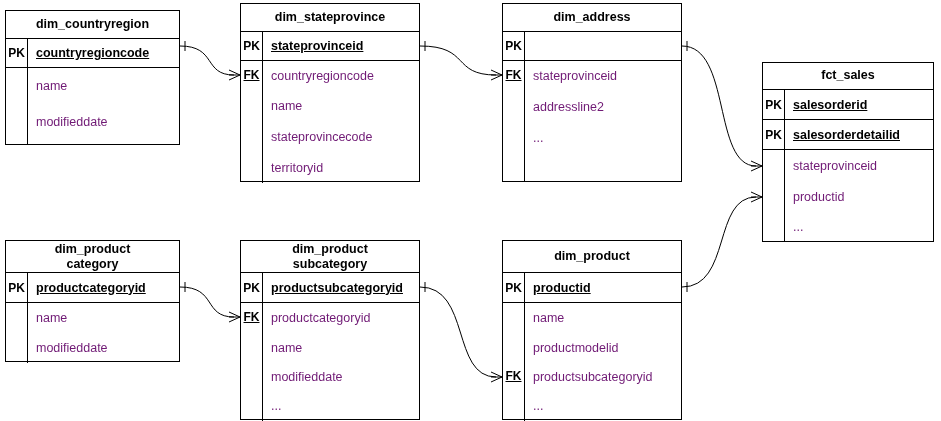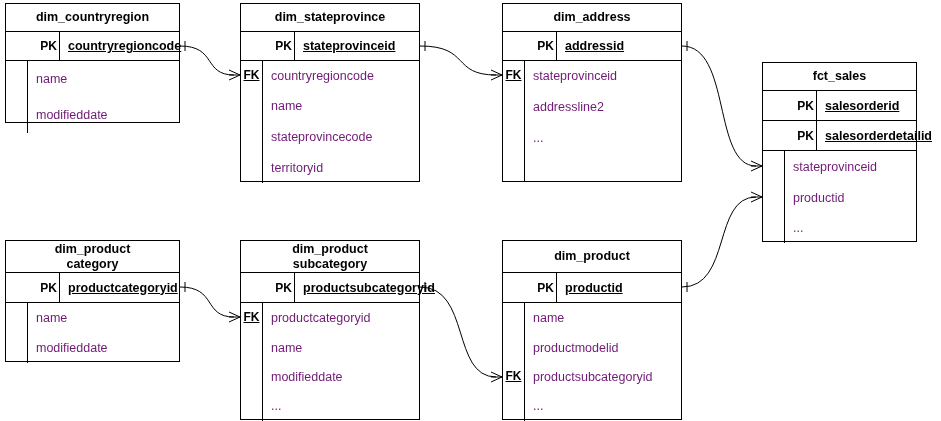--- a/index.html
+++ b/index.html
@@ -48,21 +48,20 @@
   .keycell{
     box-sizing:border-box;
     width:22px;
     flex:0 0 22px;
     border-right:1px solid #000000;
     display:flex;
     align-items:center;
     justify-content:center;
     font-weight:bold;
     font-size:12px;
-    margin-left:32px;
   }
   .namecell{
     box-sizing:border-box;
     flex:1 1 auto;
     display:flex;
     align-items:center;
     padding-left:8px;
   }
   .namecell.pk{font-weight:bold;text-decoration:underline;}
   .keyspan{
@@ -141,21 +140,21 @@
       <g>
         <path d="M 420 287 C 470.84 287, 451.16 377, 496 377" fill="none" stroke="#000000" stroke-width="1"></path>
         <line x1="425" y1="282" x2="425" y2="292" stroke="#000000" stroke-width="1"></line>
         <g>
           <line x1="502" y1="377" x2="491" y2="372" stroke="#000000" stroke-width="1"></line>
           <line x1="502" y1="377" x2="491" y2="382" stroke="#000000" stroke-width="1"></line>
           <line x1="502" y1="377" x2="491" y2="377" stroke="#000000" stroke-width="1"></line>
         </g>
       </g>
     </svg>
-<div class="entity" style="left: 5px; top: 3px; width: 175px; height: 120px;">
+<div class="entity" style="left: 5px; top: 10px; width: 175px; height: 135px;">
       <div class="ent-title" style="height: 28px; flex: 0 0 28px;">dim_countryregion</div>
       <div class="row divider" style="height: 29px; flex: 0 0 29px;">
         <div class="keycell">PK</div>
         <div class="namecell pk">countryregioncode</div>
       </div>
       <div class="bodywrap">
         <div class="keyspan"></div>
         <div class="bodyrows">
           <div class="bodyrow" style="height: 36px; flex: 0 0 36px;">name</div>
           <div class="bodyrow" style="height: 36px; flex: 0 0 36px;">modifieddate</div>
@@ -175,32 +174,31 @@
           <div class="bodyrow" style="height: 30px; flex: 0 0 30px;">name</div>
           <div class="bodyrow" style="height: 31px; flex: 0 0 31px;">stateprovincecode</div>
           <div class="bodyrow" style="height: 31px; flex: 0 0 31px;">territoryid</div>
         </div>
       </div>
     </div>
     <div class="entity" style="left: 502px; top: 3px; width: 180px; height: 179px;">
       <div class="ent-title" style="height: 28px; flex: 0 0 28px;">dim_address</div>
       <div class="row divider" style="height: 29px; flex: 0 0 29px;">
         <div class="keycell">PK</div>
-        <div class="namecell pk">addressid</div>
       </div>
       <div class="bodywrap">
         <div class="keyspan" style="align-items: flex-start; padding-top: 7px;">FK</div>
         <div class="bodyrows">
           <div class="bodyrow" style="height: 30px; flex: 0 0 30px;">stateprovinceid</div>
           <div class="bodyrow" style="height: 31px; flex: 0 0 31px;">addressline2</div>
           <div class="bodyrow" style="height: 31px; flex: 0 0 31px;">...</div>
         </div>
       </div>
     </div>
-    <div class="entity" style="left: 762px; top: 62px; width: 155px; height: 180px;">
+    <div class="entity" style="left: 762px; top: 62px; width: 172px; height: 180px; justify-content: center;">
       <div class="ent-title" style="height: 28px; flex: 0 0 28px;">fct_sales</div>
       <div class="row divider" style="height: 30px; flex: 0 0 30px;">
         <div class="keycell">PK</div>
         <div class="namecell pk">salesorderid</div>
       </div>
       <div class="row divider" style="height: 30px; flex: 0 0 30px;">
         <div class="keycell">PK</div>
         <div class="namecell pk">salesorderdetailid</div>
       </div>
       <div class="bodywrap">

